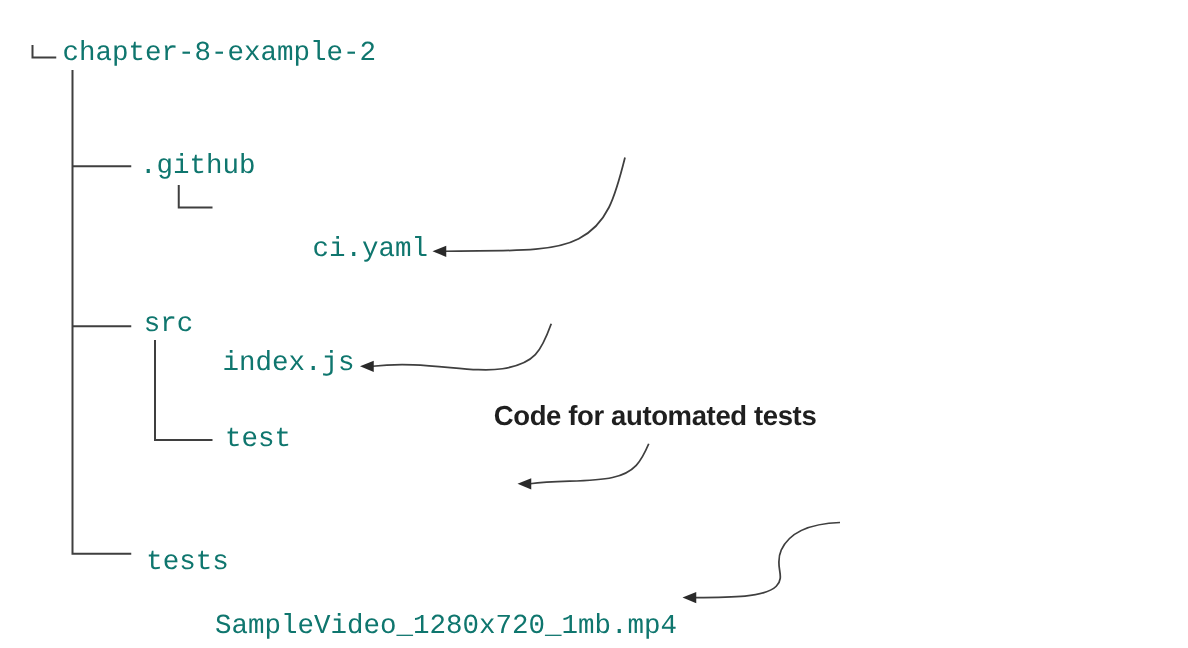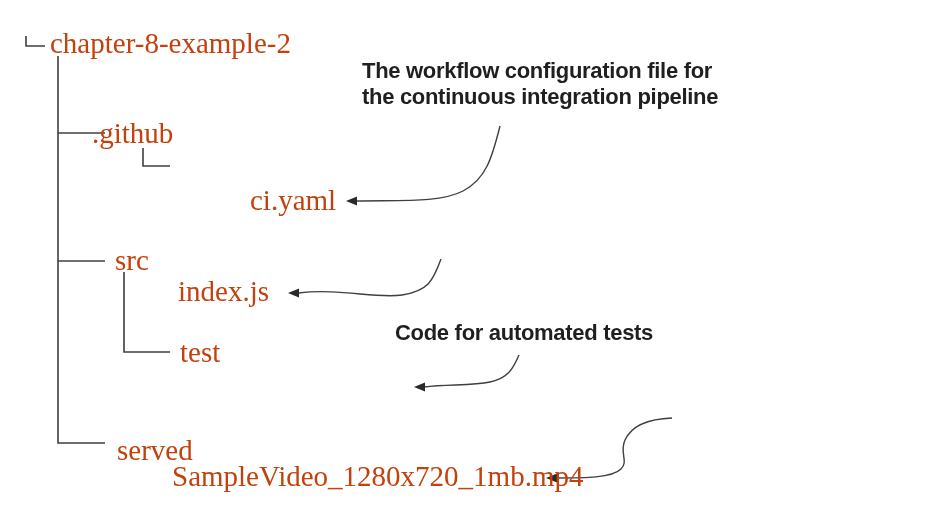--- a/index.html
+++ b/index.html
@@ -17,24 +17,24 @@
   }
   #line-layer {
     position: absolute;
     left: 0;
     top: 0;
     width: 950px;
     height: 518px;
   }
   .mono {
     position: absolute;
-    font-family: Liberation Serif, serif;
-    font-size: 29px;
+    font-family: Liberation Mono, monospace;
+    font-size: 22px;
     line-height: 26px;
-    color: #c2410c;
+    color: #0f766e;
     white-space: pre;
   }
   .annot {
     position: absolute;
     font-family: "Liberation Sans", sans-serif;
     font-weight: 700;
     font-size: 22px;
     line-height: 26px;
     letter-spacing: -0.3px;
     color: #1f1f1f;
@@ -70,25 +70,23 @@
     <polygon points="288,293 299,288.5 299,297.5"></polygon>
 
     <path class="arrowtail" d="M 519,355 C 513,369 508,378 490,382 C 472,386 448,384 424,387"></path>
     <polygon points="414,387 425,382.5 425,391.5"></polygon>
 
     <path class="arrowtail" d="M 672,418 C 645,419 631,427 625,440 C 619,453 629,461 621,469 C 612,478 585,478 556,478"></path>
     <polygon points="546,478 557,473.5 557,482.5"></polygon>
   </svg>
 
   <div class="mono" style="left:50px;  top:30px">chapter-8-example-2</div>
-  <div class="mono" style="left:92px; top:120px">.github</div>
+  <div class="mono" style="left:112px; top:120px">.github</div>
   <div class="mono" style="left:250px; top:187px">ci.yaml</div>
   <div class="mono" style="left:115px; top:247px">src</div>
   <div class="mono" style="left:178px; top:278px">index.js</div>
   <div class="mono" style="left:180px; top:339px">test</div>
-  <div class="mono" style="left:117px; top:437px">served</div>
-  <div class="mono" style="left:172px; top:463px">SampleVideo_1280x720_1mb.mp4</div>
+  <div class="mono" style="left:117px; top:437px">tests</div>
+  <div class="mono" style="left:172px; top:488px">SampleVideo_1280x720_1mb.mp4</div>
 
-  <div class="annot" style="left:362px; top:58px">The workflow configuration file for
-the continuous integration pipeline</div>
   <div class="annot" style="left:395px; top:320px">Code for automated tests</div>
 
 </div>
 
 </body></html>

